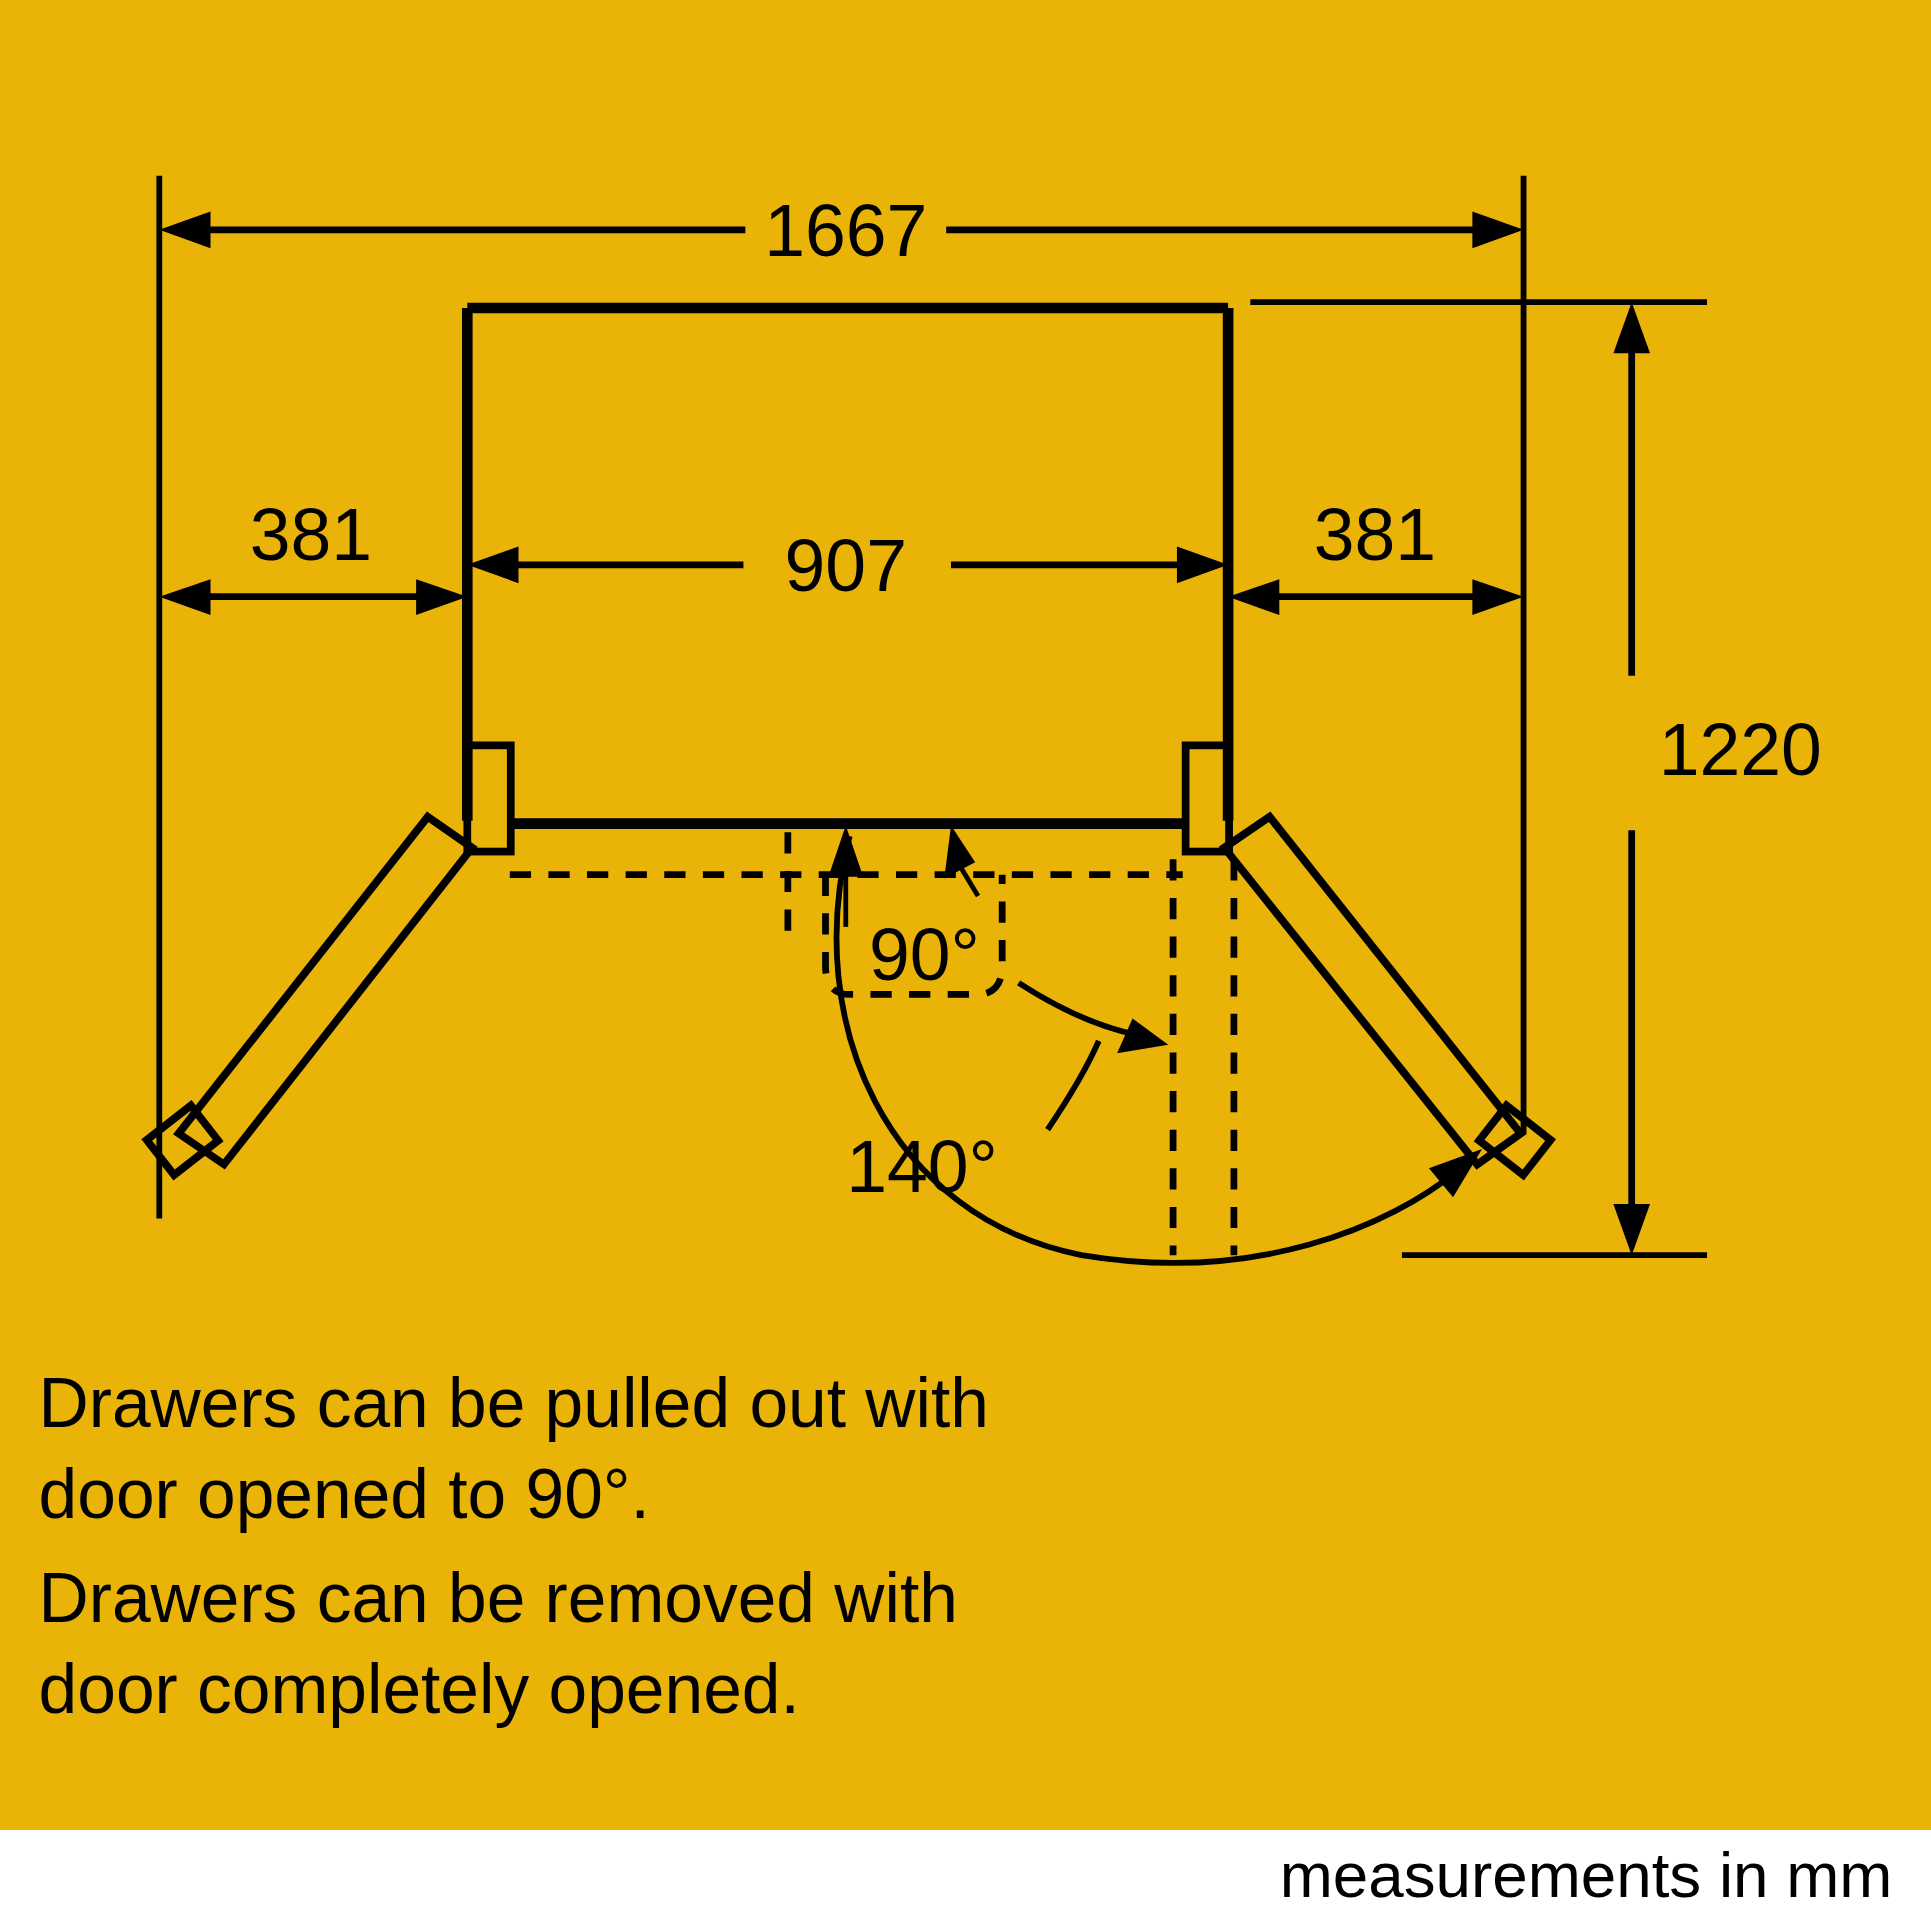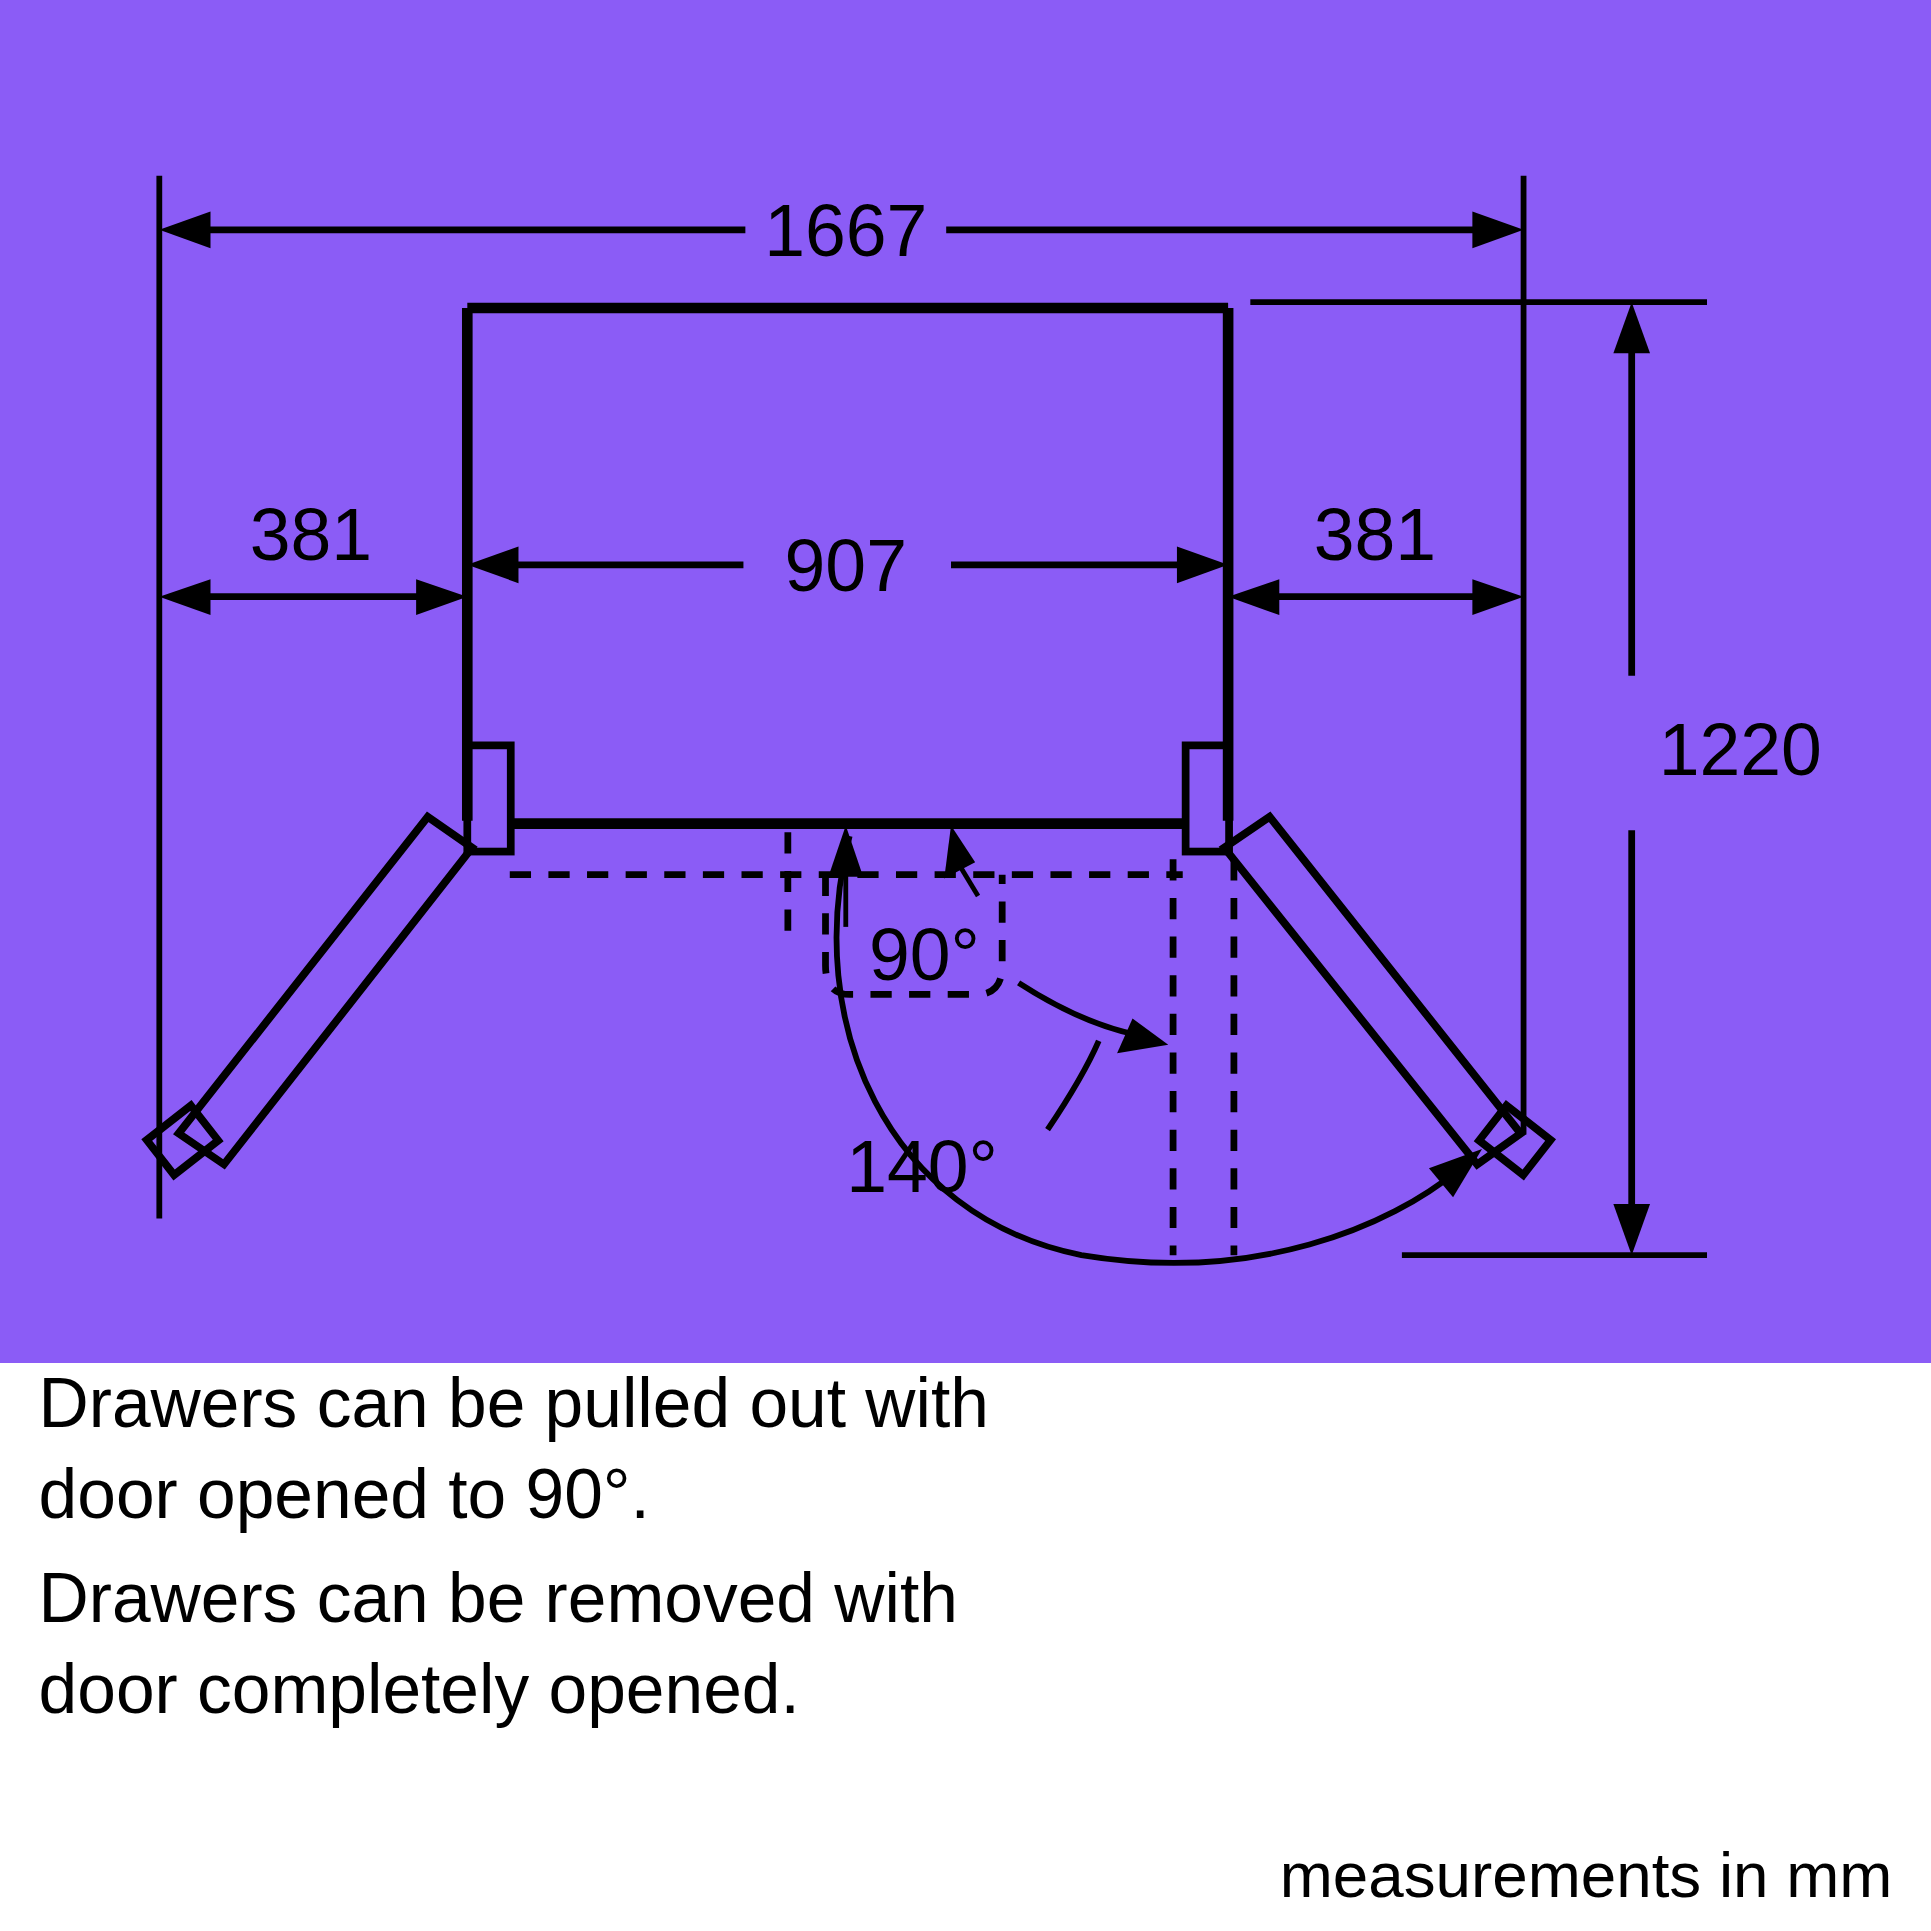--- a/index.html
+++ b/index.html
@@ -10,22 +10,22 @@
   body {
     width: 1931px;
     height: 1931px;
     font-family: "Liberation Sans", sans-serif;
     color: #000000;
     overflow: hidden;
   }
   #sheet {
     position: relative;
     width: 1931px;
-    height: 1363px;
-    background: #8b5cf6;
+    height: 1830px;
+    background: #eab308;
   }
   #drawing {
     position: absolute;
     left: 0;
     top: 0;
     width: 1931px;
     height: 1931px;
     display: block;
   }
   .dim-text {

